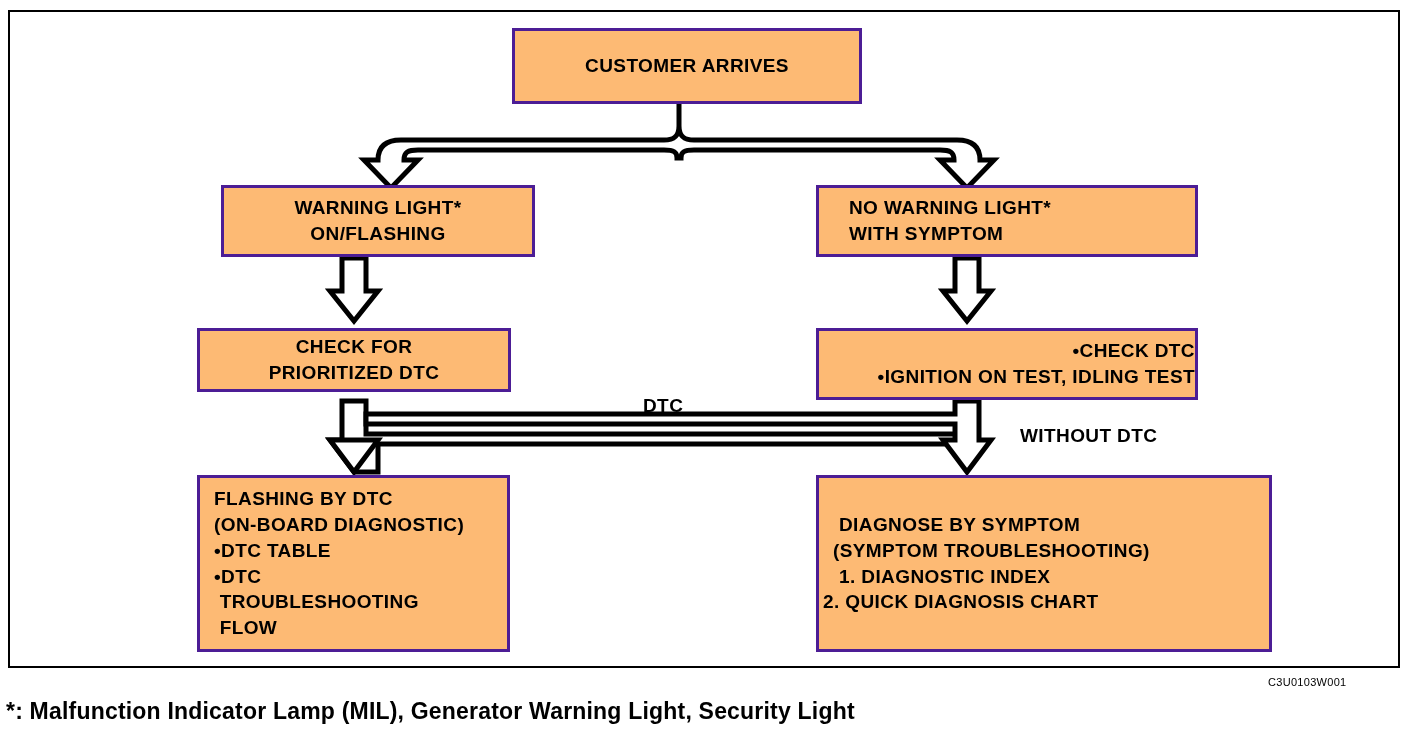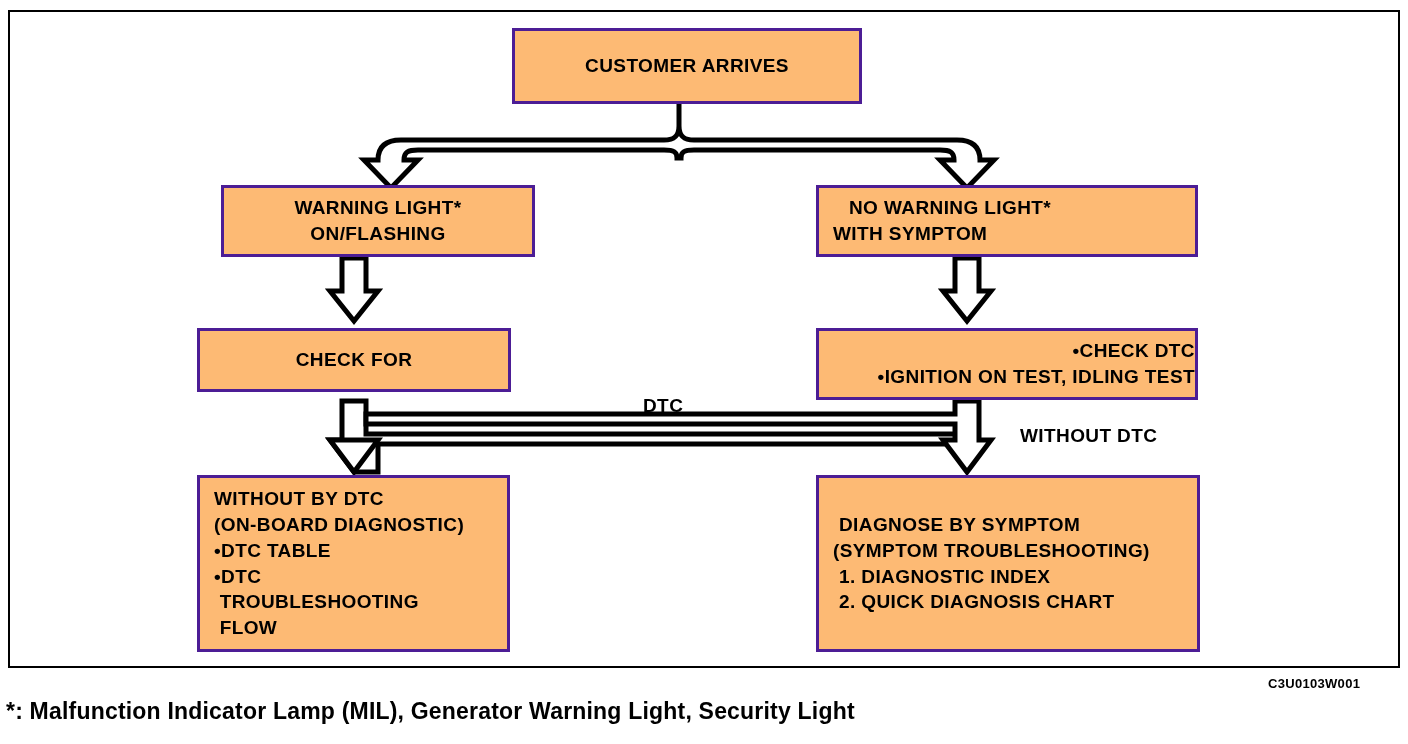--- a/index.html
+++ b/index.html
@@ -41,21 +41,21 @@
   .box.center .ln{padding:0 8px;}
   .box .ln{white-space:pre;}
 
   
   #box-customer      {left:512px;  top:28px;  width:350px; height:76px;}
   #box-warning-on    {left:197px;  top:185px; width:314px; height:72px;margin-left:24px;}
   #box-no-warning    {left:816px;  top:185px; width:382px; height:72px;}
   #box-check-prior   {left:197px;  top:328px; width:314px; height:64px;}
   #box-check-dtc     {left:816px;  top:328px; width:382px; height:72px;align-items:flex-end;}
   #box-diag-dtc      {left:197px;  top:475px; width:313px; height:177px;}
-  #box-diag-symptom  {left:816px;  top:475px; width:384px; height:177px;}
+  #box-diag-symptom  {left:816px;  top:475px; width:456px; height:177px;}
 
   
   #arrows{
     position:absolute;left:0;top:0;width:1408px;height:744px;
     z-index:2;pointer-events:none;
   }
 
   
   .edge-label{
     position:absolute;
@@ -73,22 +73,22 @@
     position:absolute;
     left:6px; top:698px;
     font-size:23px;
     font-weight:600;
     letter-spacing:0.2px;
     white-space:nowrap;
   }
   .fig-code{
     position:absolute;
     left:1268px; top:676px;
-    font-size:13px;
-    font-weight:700;
+    font-size:11px;
+    font-weight:400;
     letter-spacing:0.3px;
     white-space:nowrap;
   }
 </style>
 </head>
 <body>
 
 <div id="page">
 
   <div class="frame"></div>
@@ -164,46 +164,47 @@
     <div class="ln">CUSTOMER ARRIVES</div>
   </div>
 
   <div class="box center" id="box-warning-on">
     <div class="ln">WARNING LIGHT*</div>
     <div class="ln">ON/FLASHING</div>
   </div>
 
   <div class="box left" id="box-no-warning">
     <div class="ln" style="padding-left:30px">NO WARNING LIGHT*</div>
-    <div class="ln" style="padding-left:14px">WITH SYMPTOM</div>
+    <div class="ln" style="padding-left:30px">WITH SYMPTOM</div>
   </div>
 
   <div class="box center" id="box-check-prior">
     <div class="ln">CHECK FOR</div>
+    <div class="ln">PRIORITIZED DTC</div>
   </div>
 
   <div class="box left" id="box-check-dtc">
     <div class="ln">•CHECK DTC</div>
     <div class="ln">•IGNITION ON TEST, IDLING TEST</div>
   </div>
 
   <div class="box left" id="box-diag-dtc">
-    <div class="ln">WITHOUT BY DTC</div>
+    <div class="ln">FLASHING BY DTC</div>
     <div class="ln">(ON-BOARD DIAGNOSTIC)</div>
     <div class="ln">•DTC TABLE</div>
     <div class="ln">•DTC</div>
     <div class="ln"> TROUBLESHOOTING</div>
     <div class="ln"> FLOW</div>
   </div>
 
   <div class="box left" id="box-diag-symptom">
     <div class="ln" style="padding-left:20px">DIAGNOSE BY SYMPTOM</div>
     <div class="ln" style="">(SYMPTOM TROUBLESHOOTING)</div>
     <div class="ln" style="padding-left:20px">1. DIAGNOSTIC INDEX</div>
-    <div class="ln" style="padding-left:20px">2. QUICK DIAGNOSIS CHART</div>
+    <div class="ln" style="padding-left:4px">2. QUICK DIAGNOSIS CHART</div>
   </div>
 
   <div class="edge-label" id="label-dtc">DTC</div>
   <div class="edge-label" id="label-without-dtc">WITHOUT DTC</div>
 
   <div class="fig-code">C3U0103W001</div>
   <div class="footnote">*: Malfunction Indicator Lamp (MIL), Generator Warning Light, Security Light</div>
 
 </div>
 

